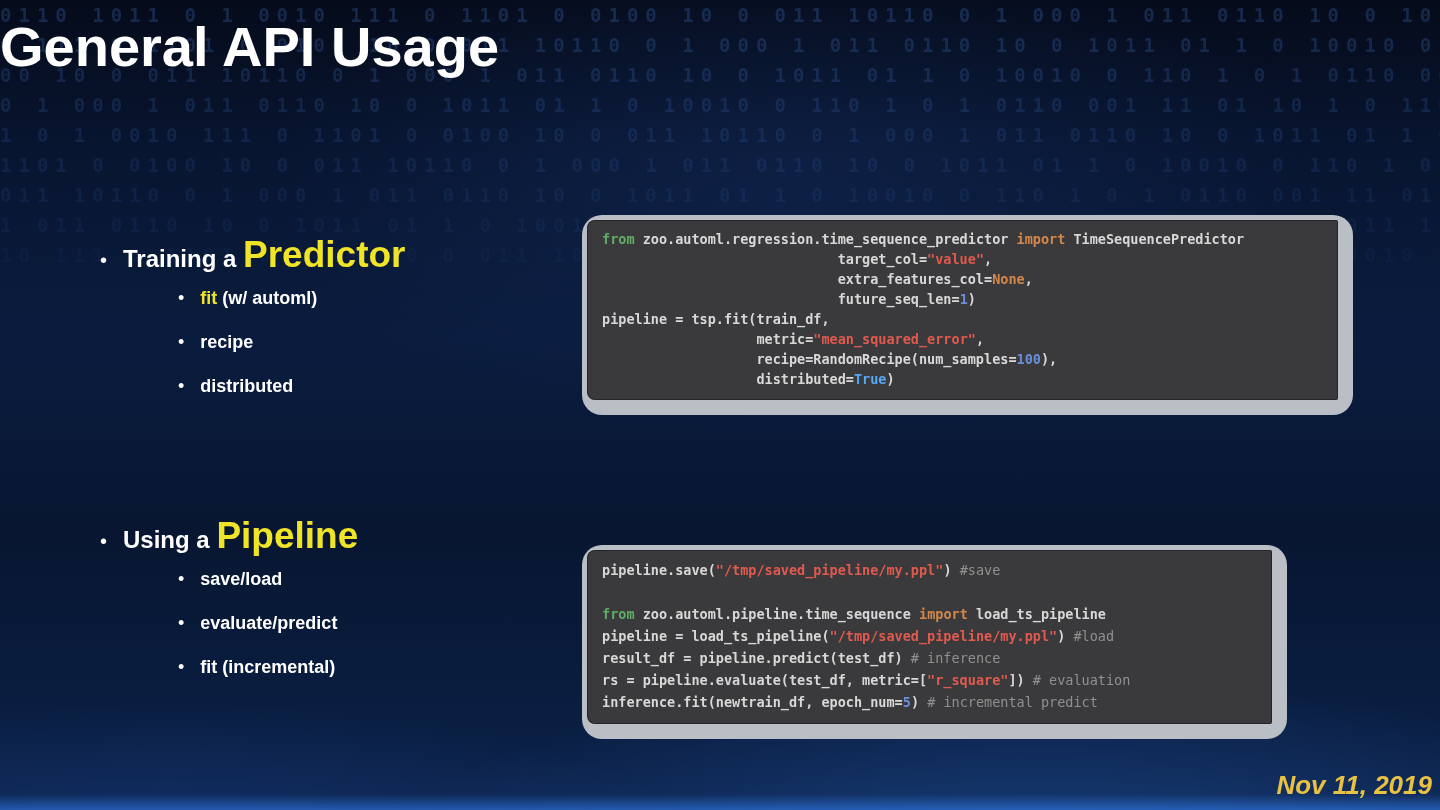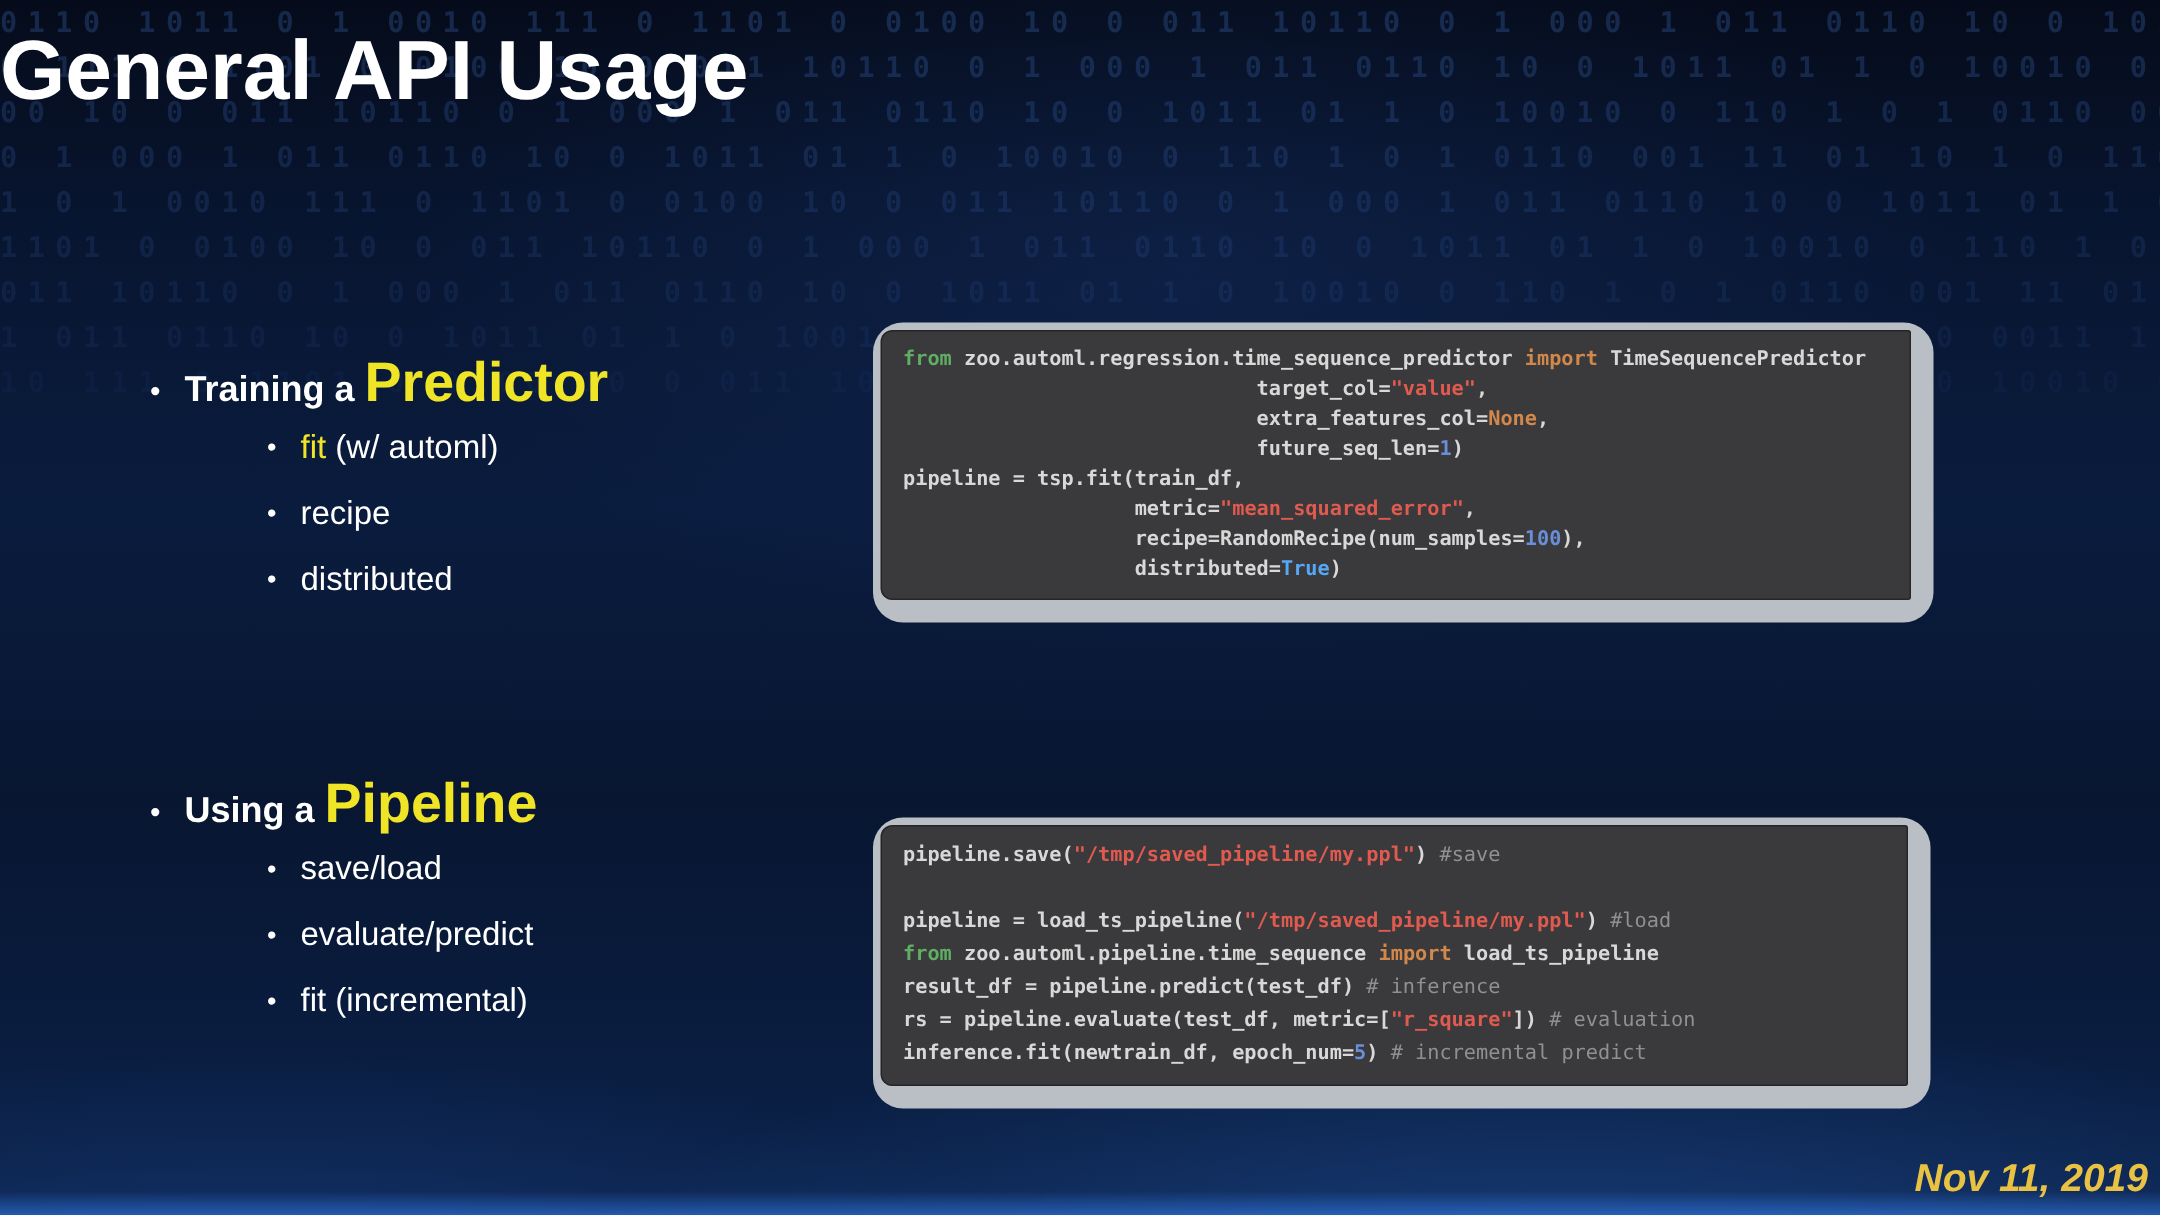--- a/index.html
+++ b/index.html
@@ -23,25 +23,25 @@
   .bullet-group{position:absolute;left:100px;}
   #group-1{top:234px;} #group-2{top:515px;}
   .main-line{display:flex;align-items:baseline;gap:16px;}
   .dot{color:#ffffff;}
   .main-dot{font-size:20px;}
   .sub-dot{font-size:18px;}
   .main-text{font-size:24px;font-weight:700;color:#ffffff;}
   .main-text .main-hl{color:var(--accent-yellow);font-size:37px;font-weight:700;}
   .sub-line{display:flex;align-items:center;gap:16px;margin-left:78px;height:44px;}
   .sub-line:first-of-type{margin-top:8px;}
-  .sub-text{font-size:22px;font-weight:400;color:#ffffff;}
+  .sub-text{font-size:18px;font-weight:700;color:#ffffff;}
   .sub-text .sub-hl{color:var(--accent-yellow);}
 
   .code-wrap{position:absolute;background:var(--code-frame);border-radius:20px;}
-  #code-1{left:582px;top:215px;width:707px;padding:5px 15px 15px 5px;box-sizing:border-box;}
+  #code-1{left:582px;top:215px;width:771px;padding:5px 15px 15px 5px;box-sizing:border-box;}
   #code-2{left:582px;top:545px;width:705px;padding:5px 15px 15px 5px;box-sizing:border-box;}
   .code-box{background:var(--code-bg);border-radius:8px 2px 2px 8px;padding:9px 10px 11px 15px;
     box-shadow:inset 0 0 0 1px rgba(0,0,0,0.35);}
   .code-line{white-space:pre;font:bold 13.5px/20px "DejaVu Sans Mono",monospace;color:var(--code-plain);}
   #code-2 .code-line{line-height:22px;}
   .tk-p{color:var(--code-plain);}
   .tk-k{color:var(--code-keyword-from);}
   .tk-i{color:var(--code-keyword-import);}
   .tk-s{color:var(--code-string);}
   .tk-n{color:var(--code-number);}
@@ -117,22 +117,22 @@
         <div class="code-line"><span class="tk-p">pipeline = tsp.fit(train_df,</span></div>
         <div class="code-line"><span class="tk-p">                   metric=</span><span class="tk-s">"mean_squared_error"</span><span class="tk-p">,</span></div>
         <div class="code-line"><span class="tk-p">                   recipe=RandomRecipe(num_samples=</span><span class="tk-n">100</span><span class="tk-p">),</span></div>
         <div class="code-line"><span class="tk-p">                   distributed=</span><span class="tk-t">True</span><span class="tk-p">)</span></div>
       </div>
   </div>
   <div class="code-wrap" id="code-2">
     <div class="code-box">
         <div class="code-line"><span class="tk-p">pipeline.save(</span><span class="tk-s">"/tmp/saved_pipeline/my.ppl"</span><span class="tk-p">) </span><span class="tk-c">#save</span></div>
         <div class="code-line">&nbsp;</div>
+        <div class="code-line"><span class="tk-k">from</span><span class="tk-p"> zoo.automl.pipeline.time_sequence </span><span class="tk-i">import</span><span class="tk-p"> load_ts_pipeline</span></div>
         <div class="code-line"><span class="tk-p">pipeline = load_ts_pipeline(</span><span class="tk-s">"/tmp/saved_pipeline/my.ppl"</span><span class="tk-p">) </span><span class="tk-c">#load</span></div>
-        <div class="code-line"><span class="tk-k">from</span><span class="tk-p"> zoo.automl.pipeline.time_sequence </span><span class="tk-i">import</span><span class="tk-p"> load_ts_pipeline</span></div>
         <div class="code-line"><span class="tk-p">result_df = pipeline.predict(test_df) </span><span class="tk-c"># inference</span></div>
         <div class="code-line"><span class="tk-p">rs = pipeline.evaluate(test_df, metric=[</span><span class="tk-s">"r_square"</span><span class="tk-p">]) </span><span class="tk-c"># evaluation</span></div>
         <div class="code-line"><span class="tk-p">inference.fit(newtrain_df, epoch_num=</span><span class="tk-n">5</span><span class="tk-p">) </span><span class="tk-c"># incremental predict</span></div>
       </div>
   </div>
 
   <div class="date">Nov 11, 2019</div>
 </div>
 
 </body></html>

